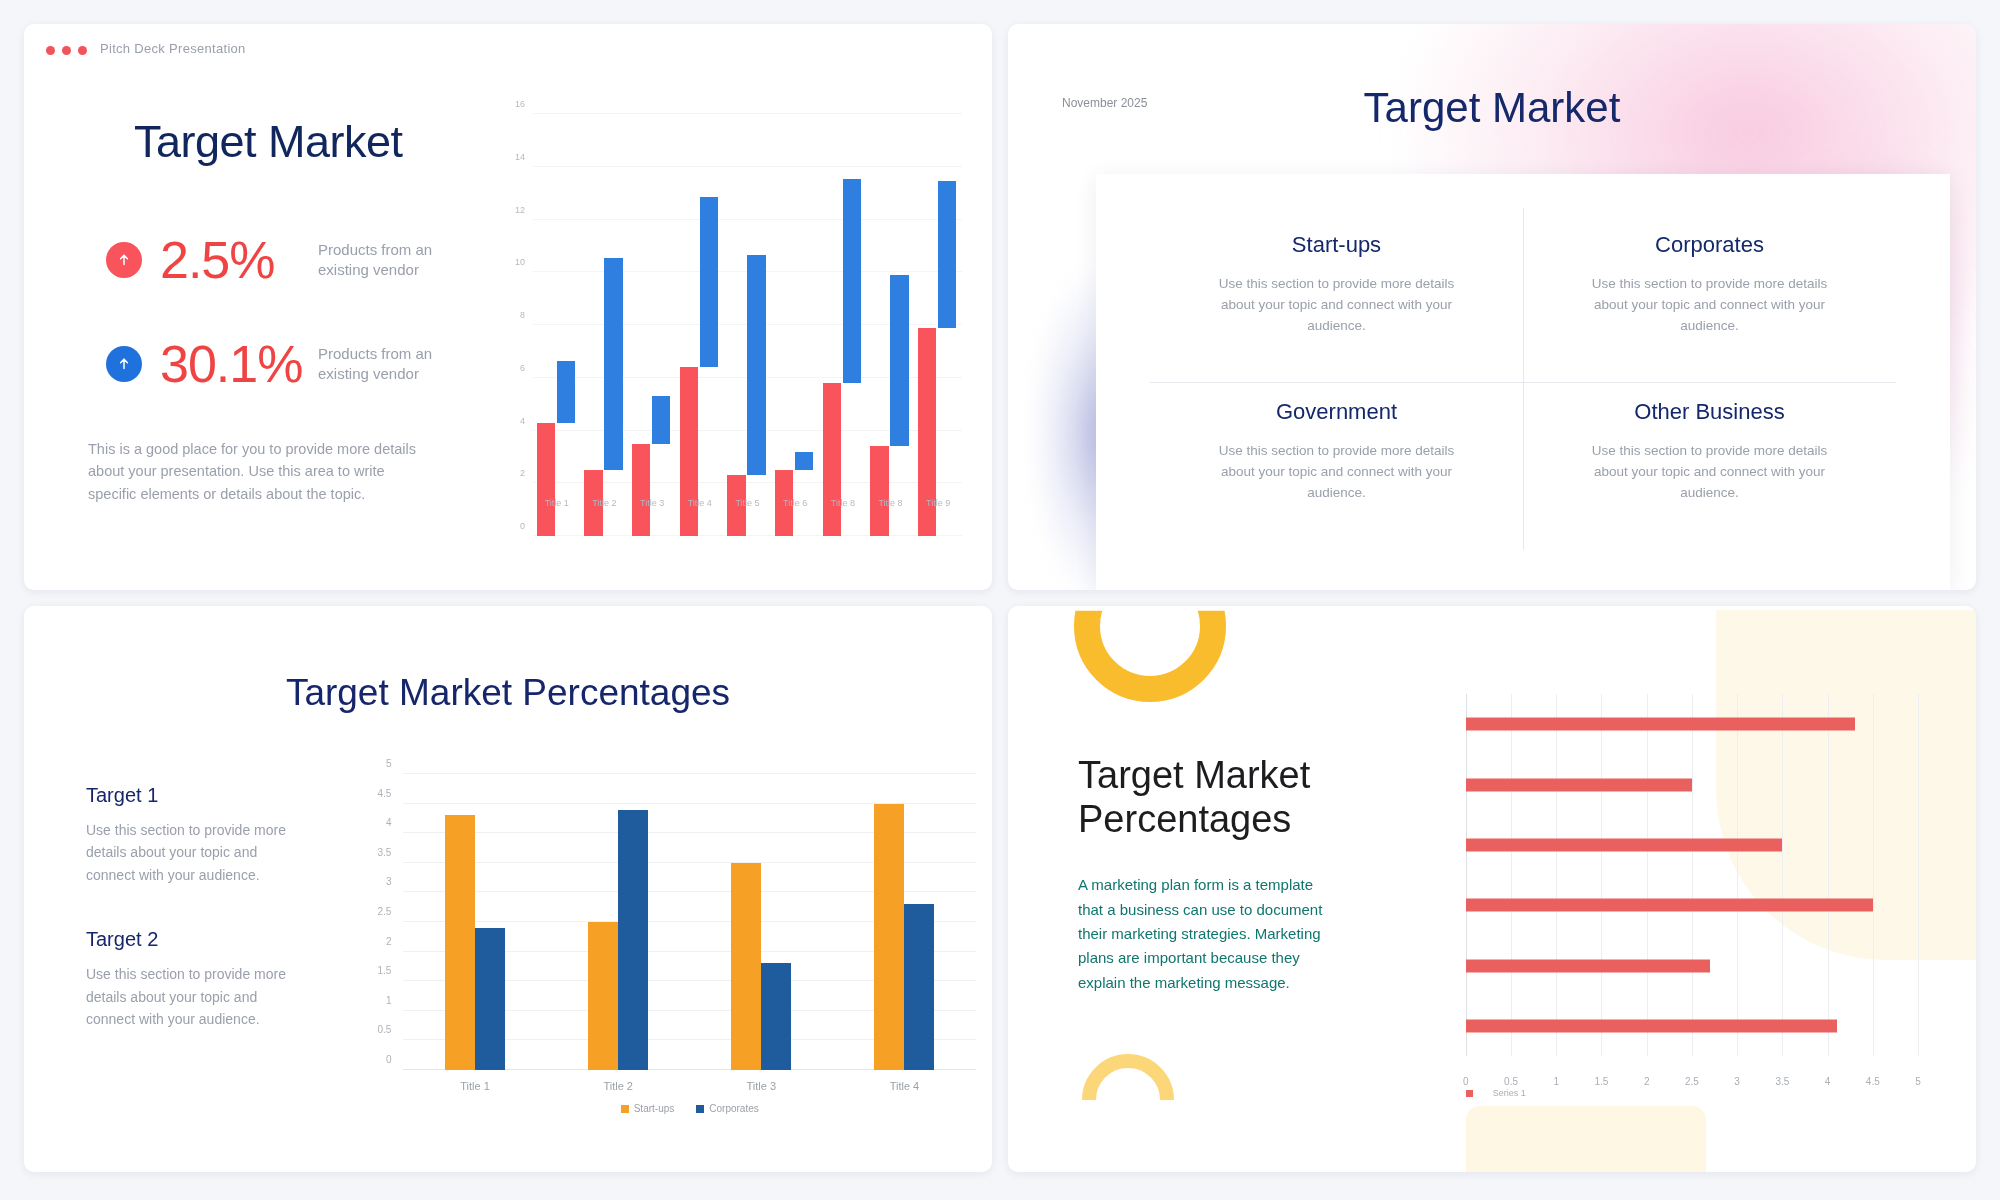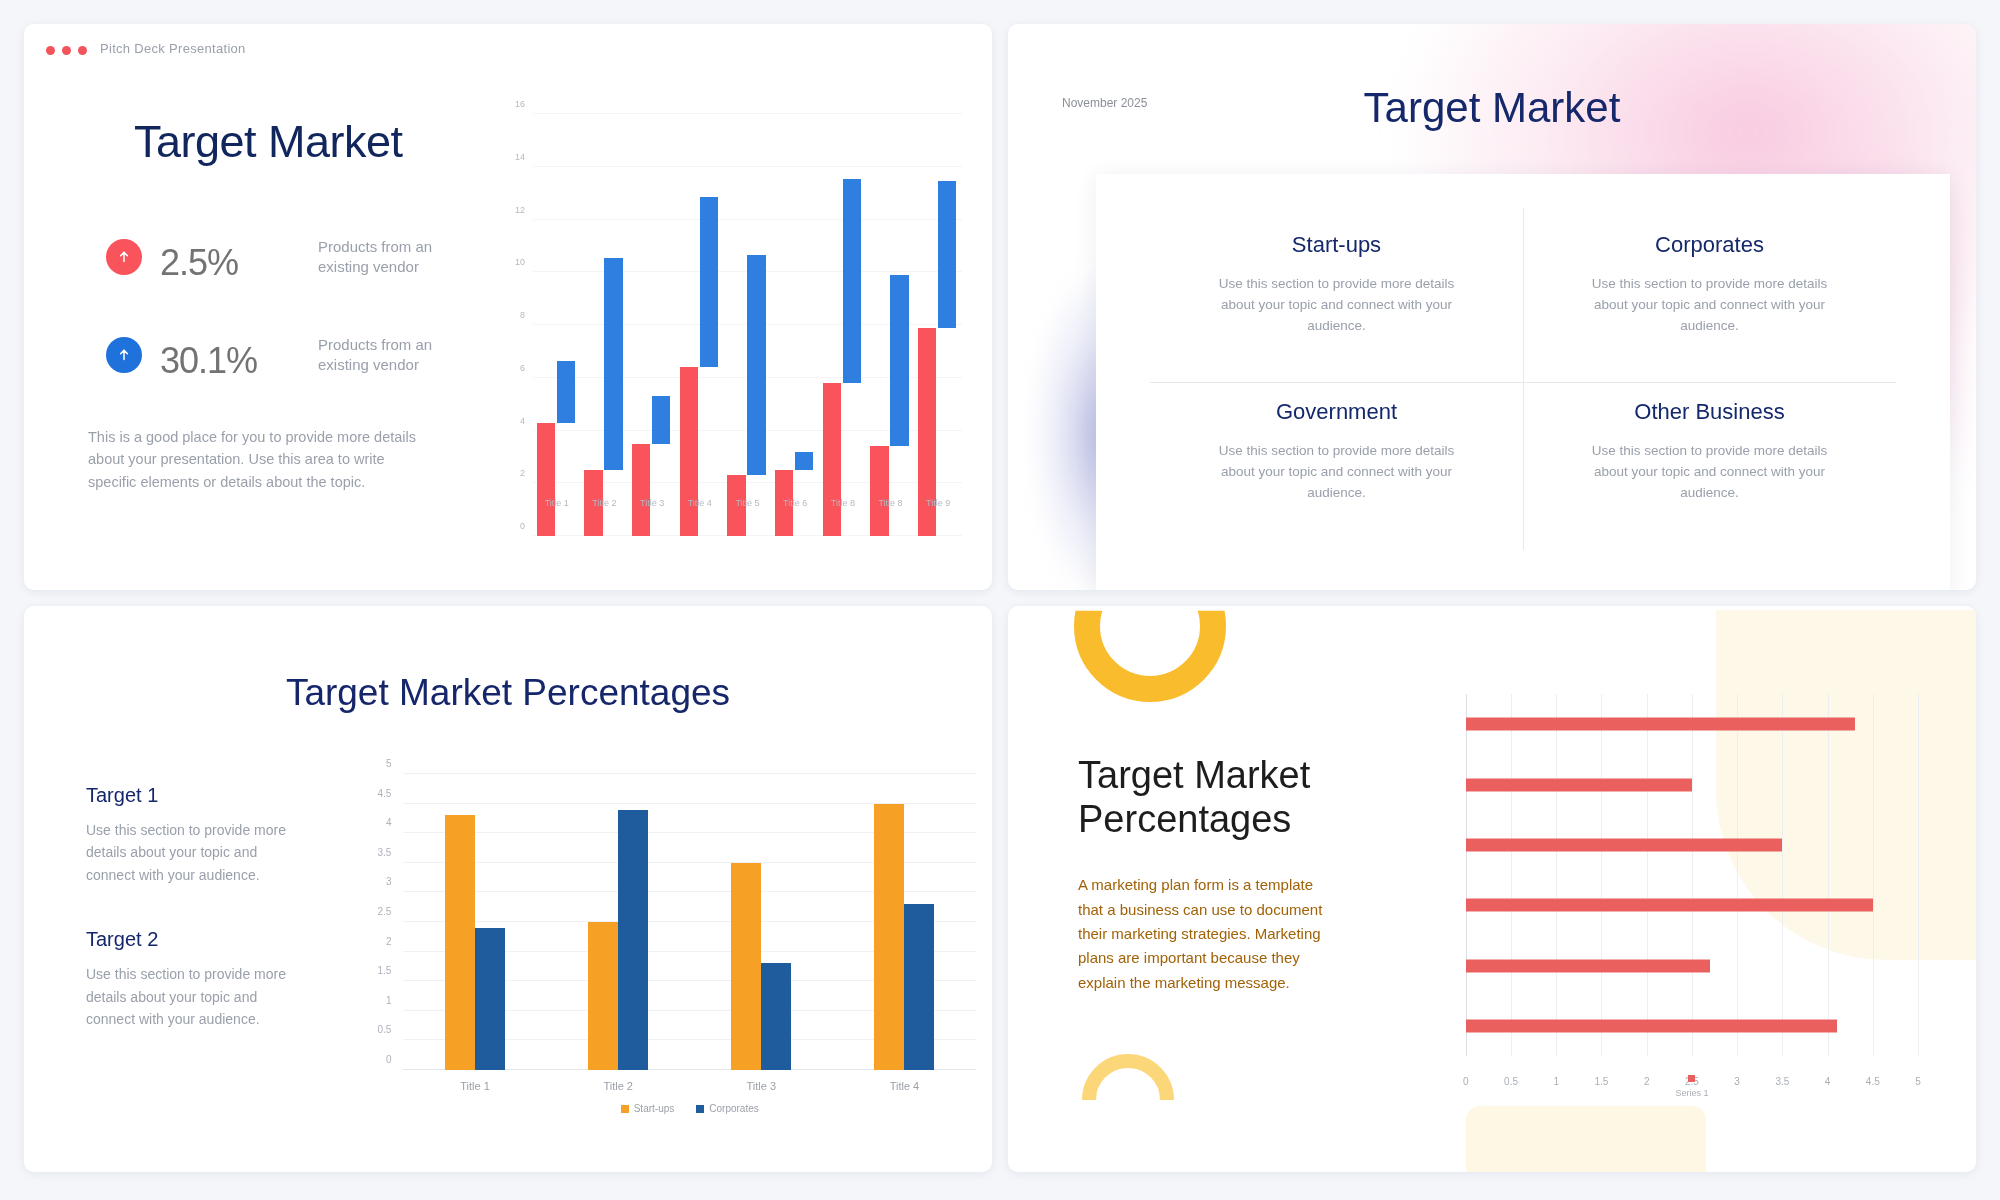--- a/index.html
+++ b/index.html
@@ -37,21 +37,21 @@
   .s1-title {
     font-size: 45px; color: #10265c; font-weight: 400;
     letter-spacing: -0.5px; margin-bottom: 62px; padding-left: 46px;
   }
   .stat-row { display: flex; align-items: center; gap: 18px; margin-bottom: 44px; padding-left: 18px; }
   .stat-badge {
     width: 36px; height: 36px; border-radius: 50%;
     display: flex; align-items: center; justify-content: center; flex: 0 0 36px;
   }
   .stat-badge svg { display: block; }
-  .stat-value { font-size: 36px; color: #737373; font-weight: 400; min-width: 140px; letter-spacing: -1px; margin-top: 12px; }
+  .stat-value { font-size: 52px; color: #ef4444; font-weight: 400; min-width: 140px; letter-spacing: -1px; }
   .stat-label { font-size: 15px; line-height: 1.35; color: #9aa0ab; }
   .s1-note {
     font-size: 14.5px; line-height: 1.55; color: #9aa0ab;
     max-width: 330px; margin-top: 14px;
   }
   .s1-right { flex: 1; position: relative; padding: 18px 40px 0 0; }
 
   
   .wf { position: absolute; left: 24px; right: 30px; top: 34px; bottom: 54px; }
   .wf-yaxis { position: absolute; left: 0; top: 0; bottom: 0; width: 26px; }
@@ -153,36 +153,36 @@
     background: #fdf7e3; opacity: .85;
   }
   .s4-blob-bottom {
     position: absolute; right: 270px; bottom: -44px;
     width: 240px; height: 110px; border-radius: 14px;
     background: #fdf6e0; opacity: .9;
   }
   .s4-body { position: absolute; inset: 0; display: flex; align-items: center; }
   .s4-left { width: 38%; padding: 0 34px 30px 70px; position: relative; z-index: 3; }
   .s4-title { font-size: 38px; line-height: 1.16; color: #1d1d20; font-weight: 400; margin-bottom: 32px; }
-  .s4-text { font-size: 15px; line-height: 1.62; color: #a16207; max-width: 300px; }
+  .s4-text { font-size: 15px; line-height: 1.62; color: #0f766e; max-width: 300px; }
   .s4-right { flex: 1; position: relative; height: 100%; z-index: 2; }
 
   .hb { position: absolute; left: 10px; right: 58px; top: 88px; bottom: 78px; }
   .hb-labels { position: absolute; left: 0; top: 0; bottom: 38px; width: 74px; }
   .hb-label {
     position: absolute; right: 8px; transform: translateY(-50%);
     font-size: 10px; color: #a9aeb7; white-space: nowrap;
   }
   .hb-plot { position: absolute; left: 80px; right: 0; top: 0; bottom: 38px; }
   .hb-vgrid { position: absolute; top: 0; bottom: 0; width: 1px; background: #eceef1; }
   .hb-axis { position: absolute; left: 0; top: 0; bottom: 0; width: 1px; background: #dcdfe4; }
   .hb-bar { position: absolute; height: 13px; transform: translateY(-50%); background: #e9605f; }
   .hb-xticks { position: absolute; left: 80px; right: 0; bottom: 18px; }
   .hb-xtick { position: absolute; transform: translateX(-50%); font-size: 10px; color: #a9aeb7; }
-  .hb-legend { position: absolute; left: 80px; right: 0; bottom: -4px; display: flex; justify-content: center; gap: 6px; align-items: center; flex-direction: column; }
+  .hb-legend { position: absolute; left: 80px; right: 0; bottom: -4px; display: flex; gap: 20px; align-items: center; }
   .hb-leg-sw { width: 7px; height: 7px; background: #e9605f; }
   .hb-leg-tx { font-size: 9px; color: #a9aeb7; }
 </style>
 </head>
 <body>
 
 <div class="deck">
 
   <section class="slide">
     <div class="s1-dots">

